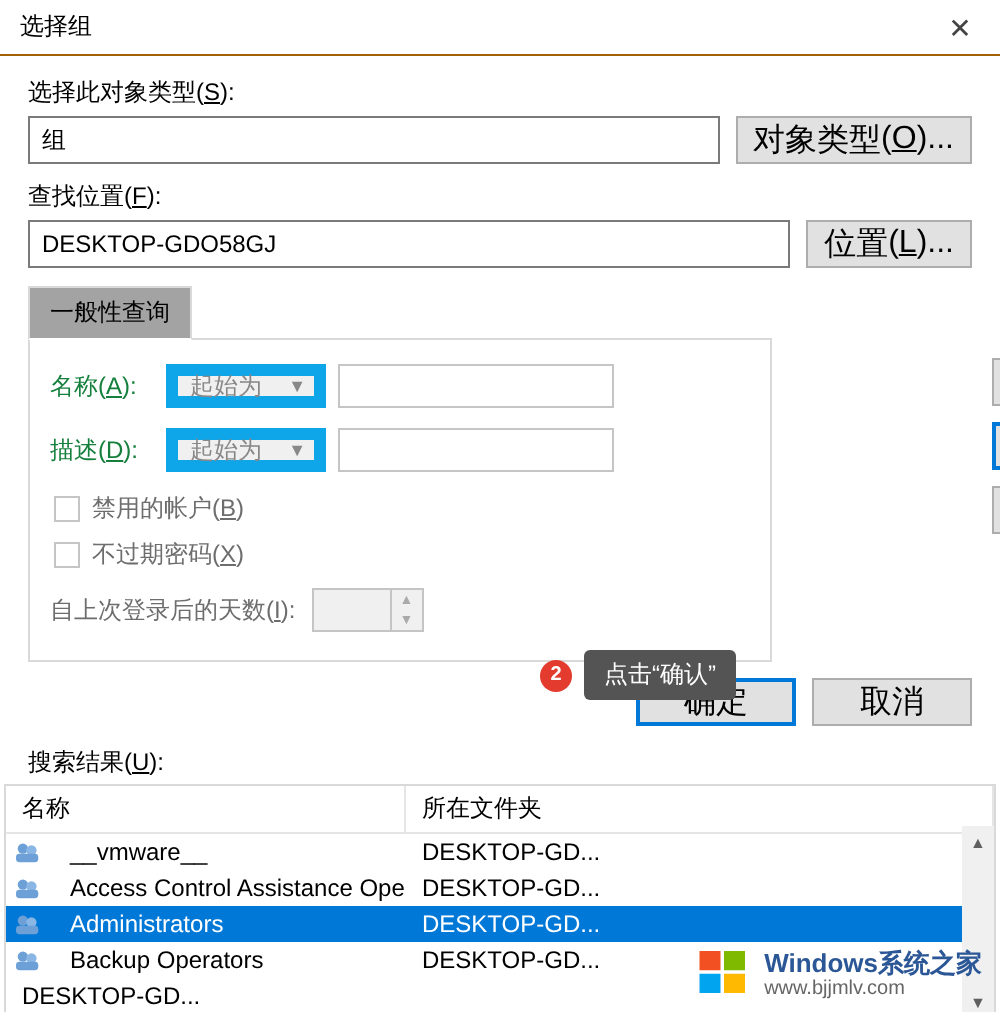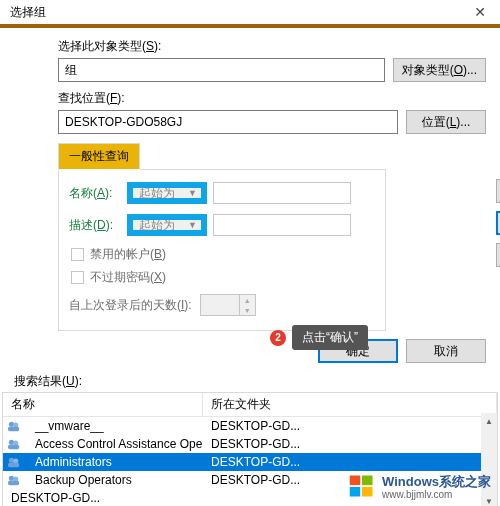--- a/index.html
+++ b/index.html
@@ -1,28 +1,28 @@
 <!DOCTYPE html>
 <html><head>
 <meta charset="utf-8">
 <style>
   * { box-sizing: border-box; font-family: "Microsoft YaHei", "Segoe UI", sans-serif; }
   body { margin: 0; background: #fff; width: 500px; height: 506px; overflow: hidden; font-size: 12px; color: #000; }
-  .titlebar { height: 28px; display: flex; align-items: center; justify-content: space-between; padding: 0 0 0 10px; border-bottom: 4px solid #a16207; background:#fff; }
+  .titlebar { height: 28px; display: flex; align-items: center; justify-content: space-between; padding: 0 0 0 10px; border-bottom: 1px solid #a16207; background:#fff; }
   .titlebar .title { font-size: 12px; }
   .titlebar .close { width: 40px; height: 28px; display: flex; align-items: center; justify-content: center; font-size: 14px; color:#444; cursor: default; }
-  .content { padding: 10px 14px 0 14px; margin-left: 44px; }
+  .content { padding: 10px 14px 0 14px; }
   .label { font-size: 12px; margin-bottom: 3px; display:block; }
   .under { text-decoration: underline; }
   .row { display:flex; align-items:stretch; gap:8px; margin-bottom:8px; }
   .field-box { flex:1; border:1px solid #7a7a7a; height:24px; padding:3px 6px; background:#fff; font-size:12px; display:flex; align-items:center; }
-  .btn { min-width:80px; height:24px; border:1px solid #adadad; background:#e1e1e1; font-size:12px; display:flex; align-items:center; justify-content:center; padding:4px 8px; cursor:default; }
+  .btn { min-width:80px; height:24px; border:1px solid #adadad; background:#e1e1e1; font-size:16px; display:flex; align-items:center; justify-content:center; padding:4px 8px; cursor:default; }
   .btn.primary { border:2px solid #0078d7; background:#e1e1e1; }
   .tabs { margin-top:4px; position:relative; }
-  .tab { display:inline-block; padding:4px 10px; border:1px solid #d9d9d9; border-bottom:1px solid #fff; background:#eab308; position:relative; top:1px; font-size:12px; z-index:2; }
+  .tab { display:inline-block; padding:4px 10px; border:1px solid #d9d9d9; border-bottom:1px solid #fff; background:#a3a3a3; position:relative; top:1px; font-size:12px; z-index:2; }
   .tab-pane { border:1px solid #d9d9d9; padding:12px 10px 14px 10px; position:relative; }
   .query-row { display:flex; align-items:center; gap:6px; margin-bottom:10px; }
   .q-label { width:52px; color:#15803d; font-size:12px; }
   .combo { width:80px; height:22px; border:6px solid #0ea5e9; background:#f0f0f0; color:#888; display:flex; align-items:center; justify-content:space-between; padding:0 4px 0 6px; font-size:12px; }
   .combo .arrow { font-size:9px; color:#888; }
   .text-input { width:138px; height:22px; border:1px solid #c5c5c5; background:#fff; }
   .side-btns { position:absolute; right:-92px; top:10px; width:82px; display:flex; flex-direction:column; gap:8px; }
   .side-btns .btn { width:82px; height:24px; }
   .chk-row { display:flex; align-items:center; gap:6px; margin-bottom:6px; margin-left:2px; }
   .chk { width:13px; height:13px; border:1px solid #c5c5c5; background:#fff; }

